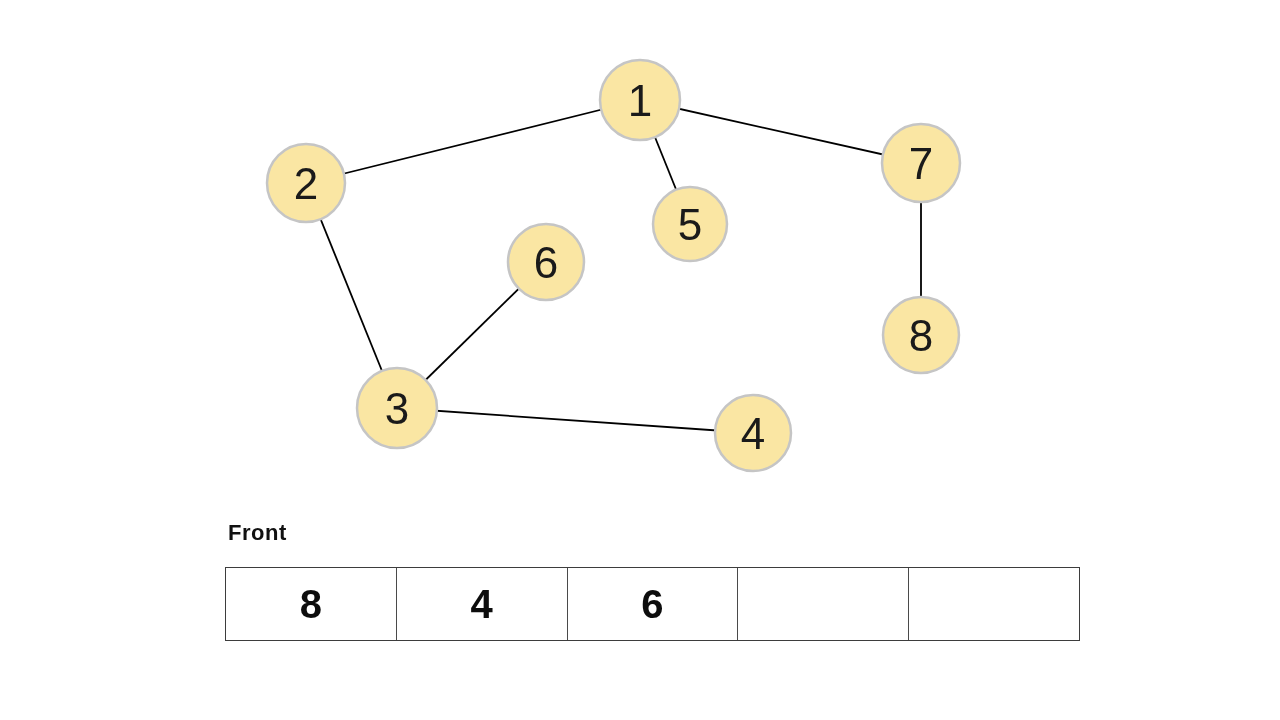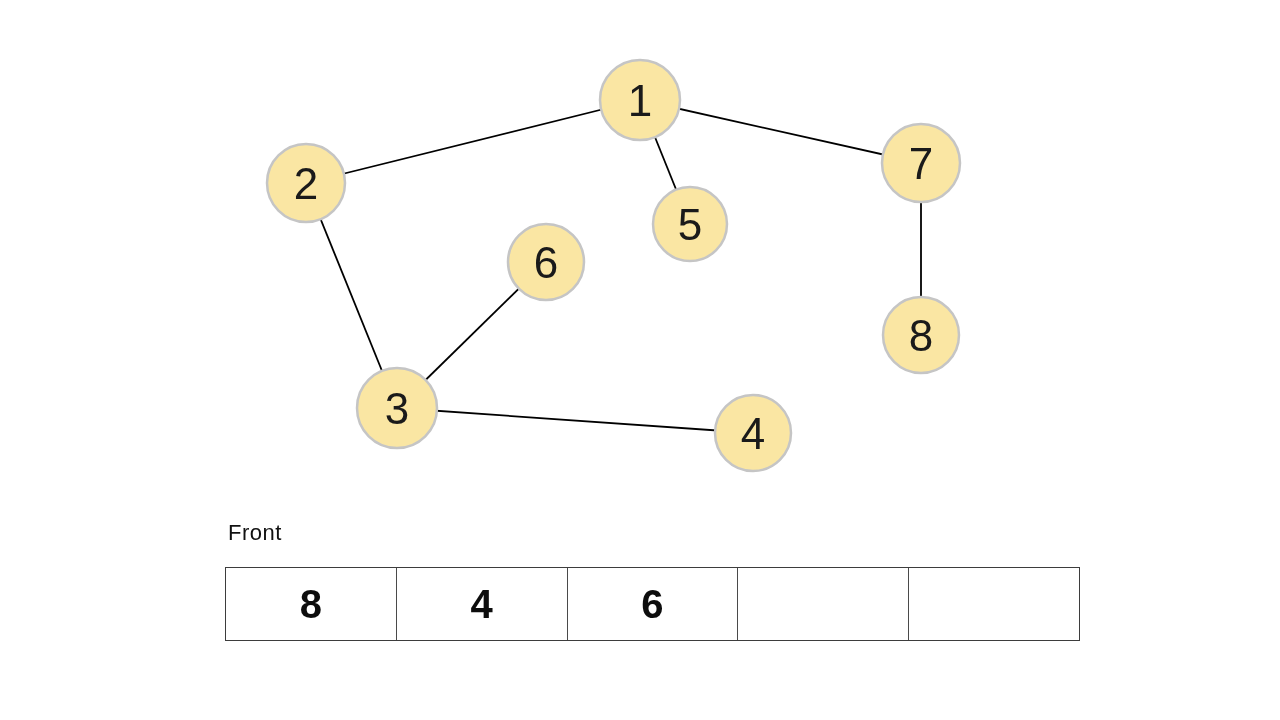--- a/index.html
+++ b/index.html
@@ -33,21 +33,21 @@
 
   .graph-edge {
     stroke-width: 1.8px;
   }
 
   #front-label {
     position: absolute;
     left: 228px;
     top: 520px;
     font-size: 22px;
-    font-weight: 400;
+    font-weight: 700;
     color: #111111;
     letter-spacing: 0.5px;
   }
 
   #queue-table {
     position: absolute;
     left: 225px;
     top: 567px;
     width: 855px;
     height: 74px;

